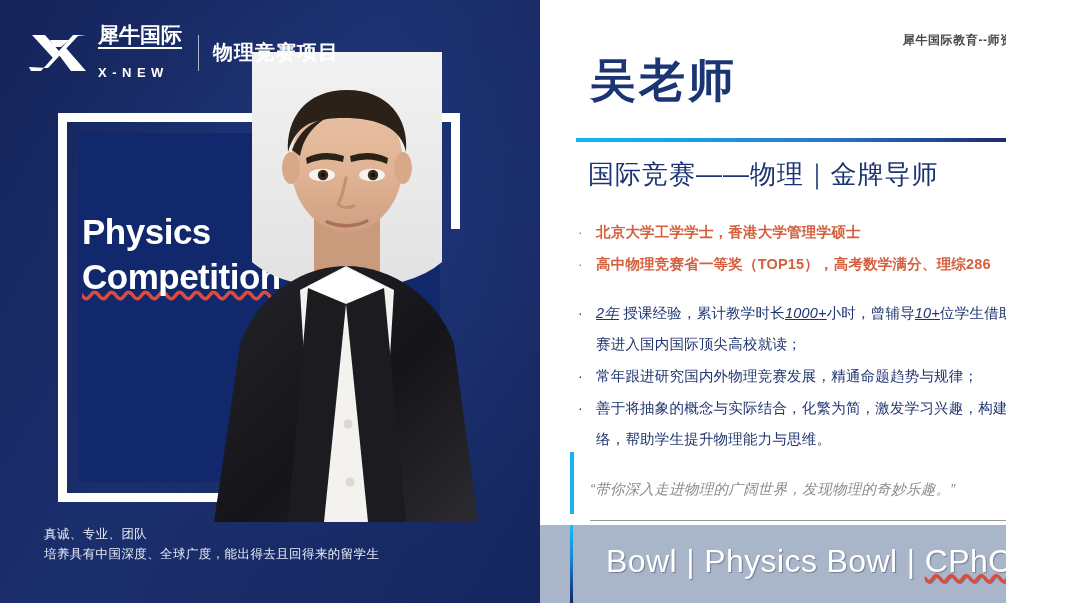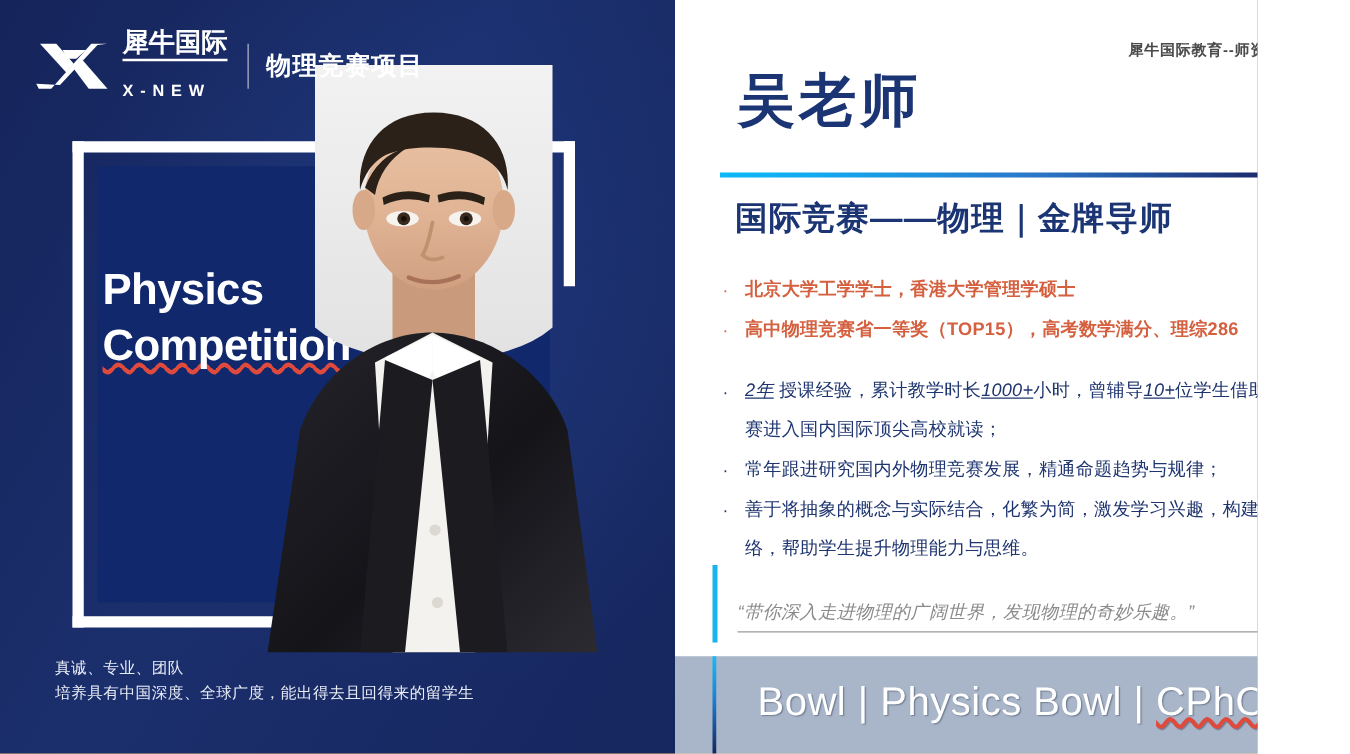--- a/index.html
+++ b/index.html
@@ -5,21 +5,21 @@
   * { box-sizing: border-box; margin: 0; padding: 0; }
   html, body {
     width: 1080px; height: 603px;
     overflow: hidden;
     background: #ffffff;
     font-family: "Liberation Sans", "DejaVu Sans", sans-serif;
   }
   #slide {
     position: relative;
     width: 1006px; height: 603px;
-    background: #a16207;
+    background: #0f766e;
     overflow: hidden;
   }
 
   
   .left-panel {
     position: absolute; left: 0; top: 0;
     width: 540px; height: 603px;
     background: linear-gradient(120deg, #15245a 0%, #1b2f6d 45%, #16265e 100%);
   }
   .left-panel::after{
@@ -97,21 +97,21 @@
     position: absolute; left: 50px; top: 57px;
     color: #1b3474; font-size: 46px; font-weight: 700; letter-spacing: 3px;
     line-height: 1;
   }
   .rule {
     position: absolute; left: 36px; top: 138px; width: 480px; height: 4px;
     background: linear-gradient(90deg, #0cb9f6 0%, #13a9ef 16%, #2b77c9 52%, #1d2e72 88%, #16255c 100%);
   }
   .subtitle {
     position: absolute; left: 48px; top: 157px;
-    color: #1b3474; font-size: 26px; font-weight: 700; letter-spacing: 1px;
+    color: #1b3474; font-size: 26px; font-weight: 400; letter-spacing: 1px;
   }
 
   
   .bullets { position: absolute; left: 30px; top: 218px; width: 500px; }
   .b-row { display: flex; align-items: flex-start; }
   .b-dot {
     flex: 0 0 26px; text-align: left; padding-left: 8px;
     font-size: 14px; line-height: 28px;
   }
   .b-text { flex: 1 1 auto; font-size: 14.5px; line-height: 28px; letter-spacing: .2px; }
@@ -125,21 +125,21 @@
   .grp-blue .b-dot { line-height: 31px; }
   .grp-blue .b-row + .b-row { margin-top: 1px; }
   .hl { font-weight: 400; font-style: italic; text-decoration: underline; }
 
   
   .quote-wrap { position: absolute; left: 30px; top: 452px; width: 500px; height: 62px; }
   .quote-bar { position: absolute; left: 0; top: 0; width: 4px; height: 62px; background: #19b4ef; }
   .quote-text {
     position: absolute; left: 20px; top: 28px; width: 470px;
     color: #8b8b8b; font-size: 14.5px; font-style: italic; letter-spacing: .3px;
-    border-bottom: 1px solid #9a9a9a; padding-bottom: 6px;
+    border-bottom: 1px solid #9a9a9a; padding-bottom: 21px;
   }
 
   
   .bottom-bar {
     position: absolute; left: 540px; top: 525px; width: 540px; height: 78px;
     background: #a9b5c9;
   }
   .bottom-line {
     position: absolute; left: 30px; top: 0; width: 3px; height: 78px;
     background: linear-gradient(180deg, #16bbf5 0%, #1a7fd0 45%, #16255c 100%);

